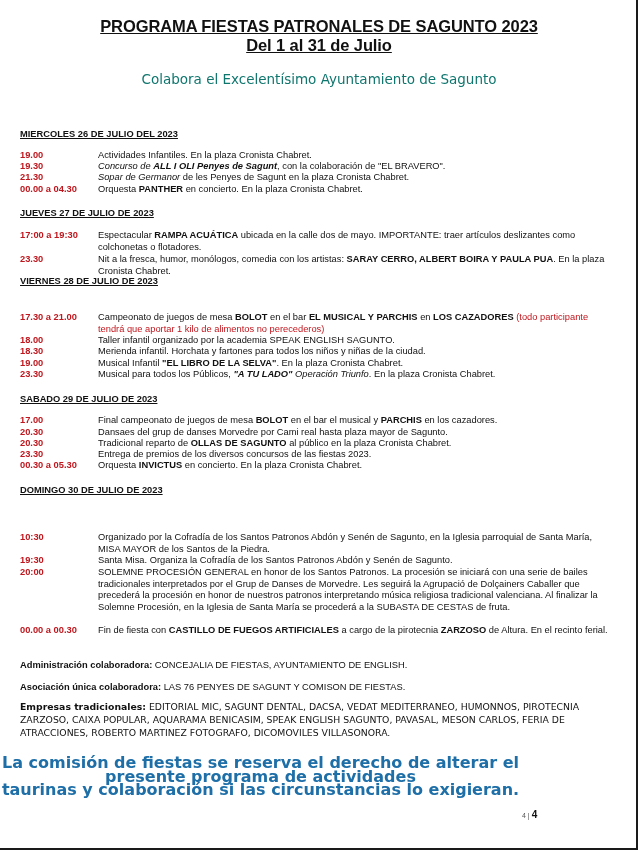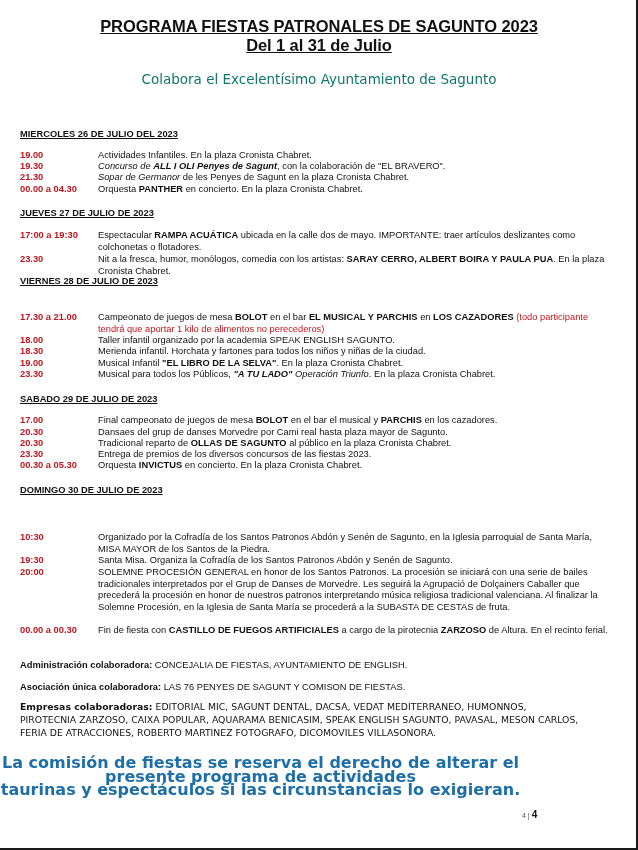--- a/index.html
+++ b/index.html
@@ -164,24 +164,24 @@
       </div>
     </div>
 
   <div class="info" style="top:660px">
     <span class="lbl">Administración colaboradora:</span><span> CONCEJALIA DE FIESTAS, AYUNTAMIENTO DE ENGLISH.</span>
   </div>
   <div class="info" style="top:682px">
     <span class="lbl">Asociación única colaboradora:</span><span> LAS 76 PENYES DE SAGUNT Y COMISON DE FIESTAS.</span>
   </div>
   <div class="empresas">
-    <span class="lbl">Empresas colaboradoras:</span><span> EDITORIAL MIC, SAGUNT DENTAL, DACSA, VEDAT MEDITERRANEO, HUMONNOS, PIROTECNIA ZARZOSO, CAIXA POPULAR, AQUARAMA BENICASIM, SPEAK ENGLISH SAGUNTO, PAVASAL, MESON CARLOS, FERIA DE ATRACCIONES, ROBERTO MARTINEZ FOTOGRAFO, DICOMOVILES VILLASONORA.</span>
+    <span class="lbl">Empresas tradicionales:</span><span> EDITORIAL MIC, SAGUNT DENTAL, DACSA, VEDAT MEDITERRANEO, HUMONNOS, PIROTECNIA ZARZOSO, CAIXA POPULAR, AQUARAMA BENICASIM, SPEAK ENGLISH SAGUNTO, PAVASAL, MESON CARLOS, FERIA DE ATRACCIONES, ROBERTO MARTINEZ FOTOGRAFO, DICOMOVILES VILLASONORA.</span>
   </div>
 
   <div class="disclaimer">
     <div>La comisión de fiestas se reserva el derecho de alterar el presente programa de actividades</div>
-    <div>taurinas y espectáculos si las circunstancias lo exigieran.</div>
+    <div>taurinas y colaboración si las circunstancias lo exigieran.</div>
   </div>
 
   <div class="page-num">
     <span>4</span><span> | </span><span class="big">4</span>
   </div>
 </div>
 
 </body></html>

